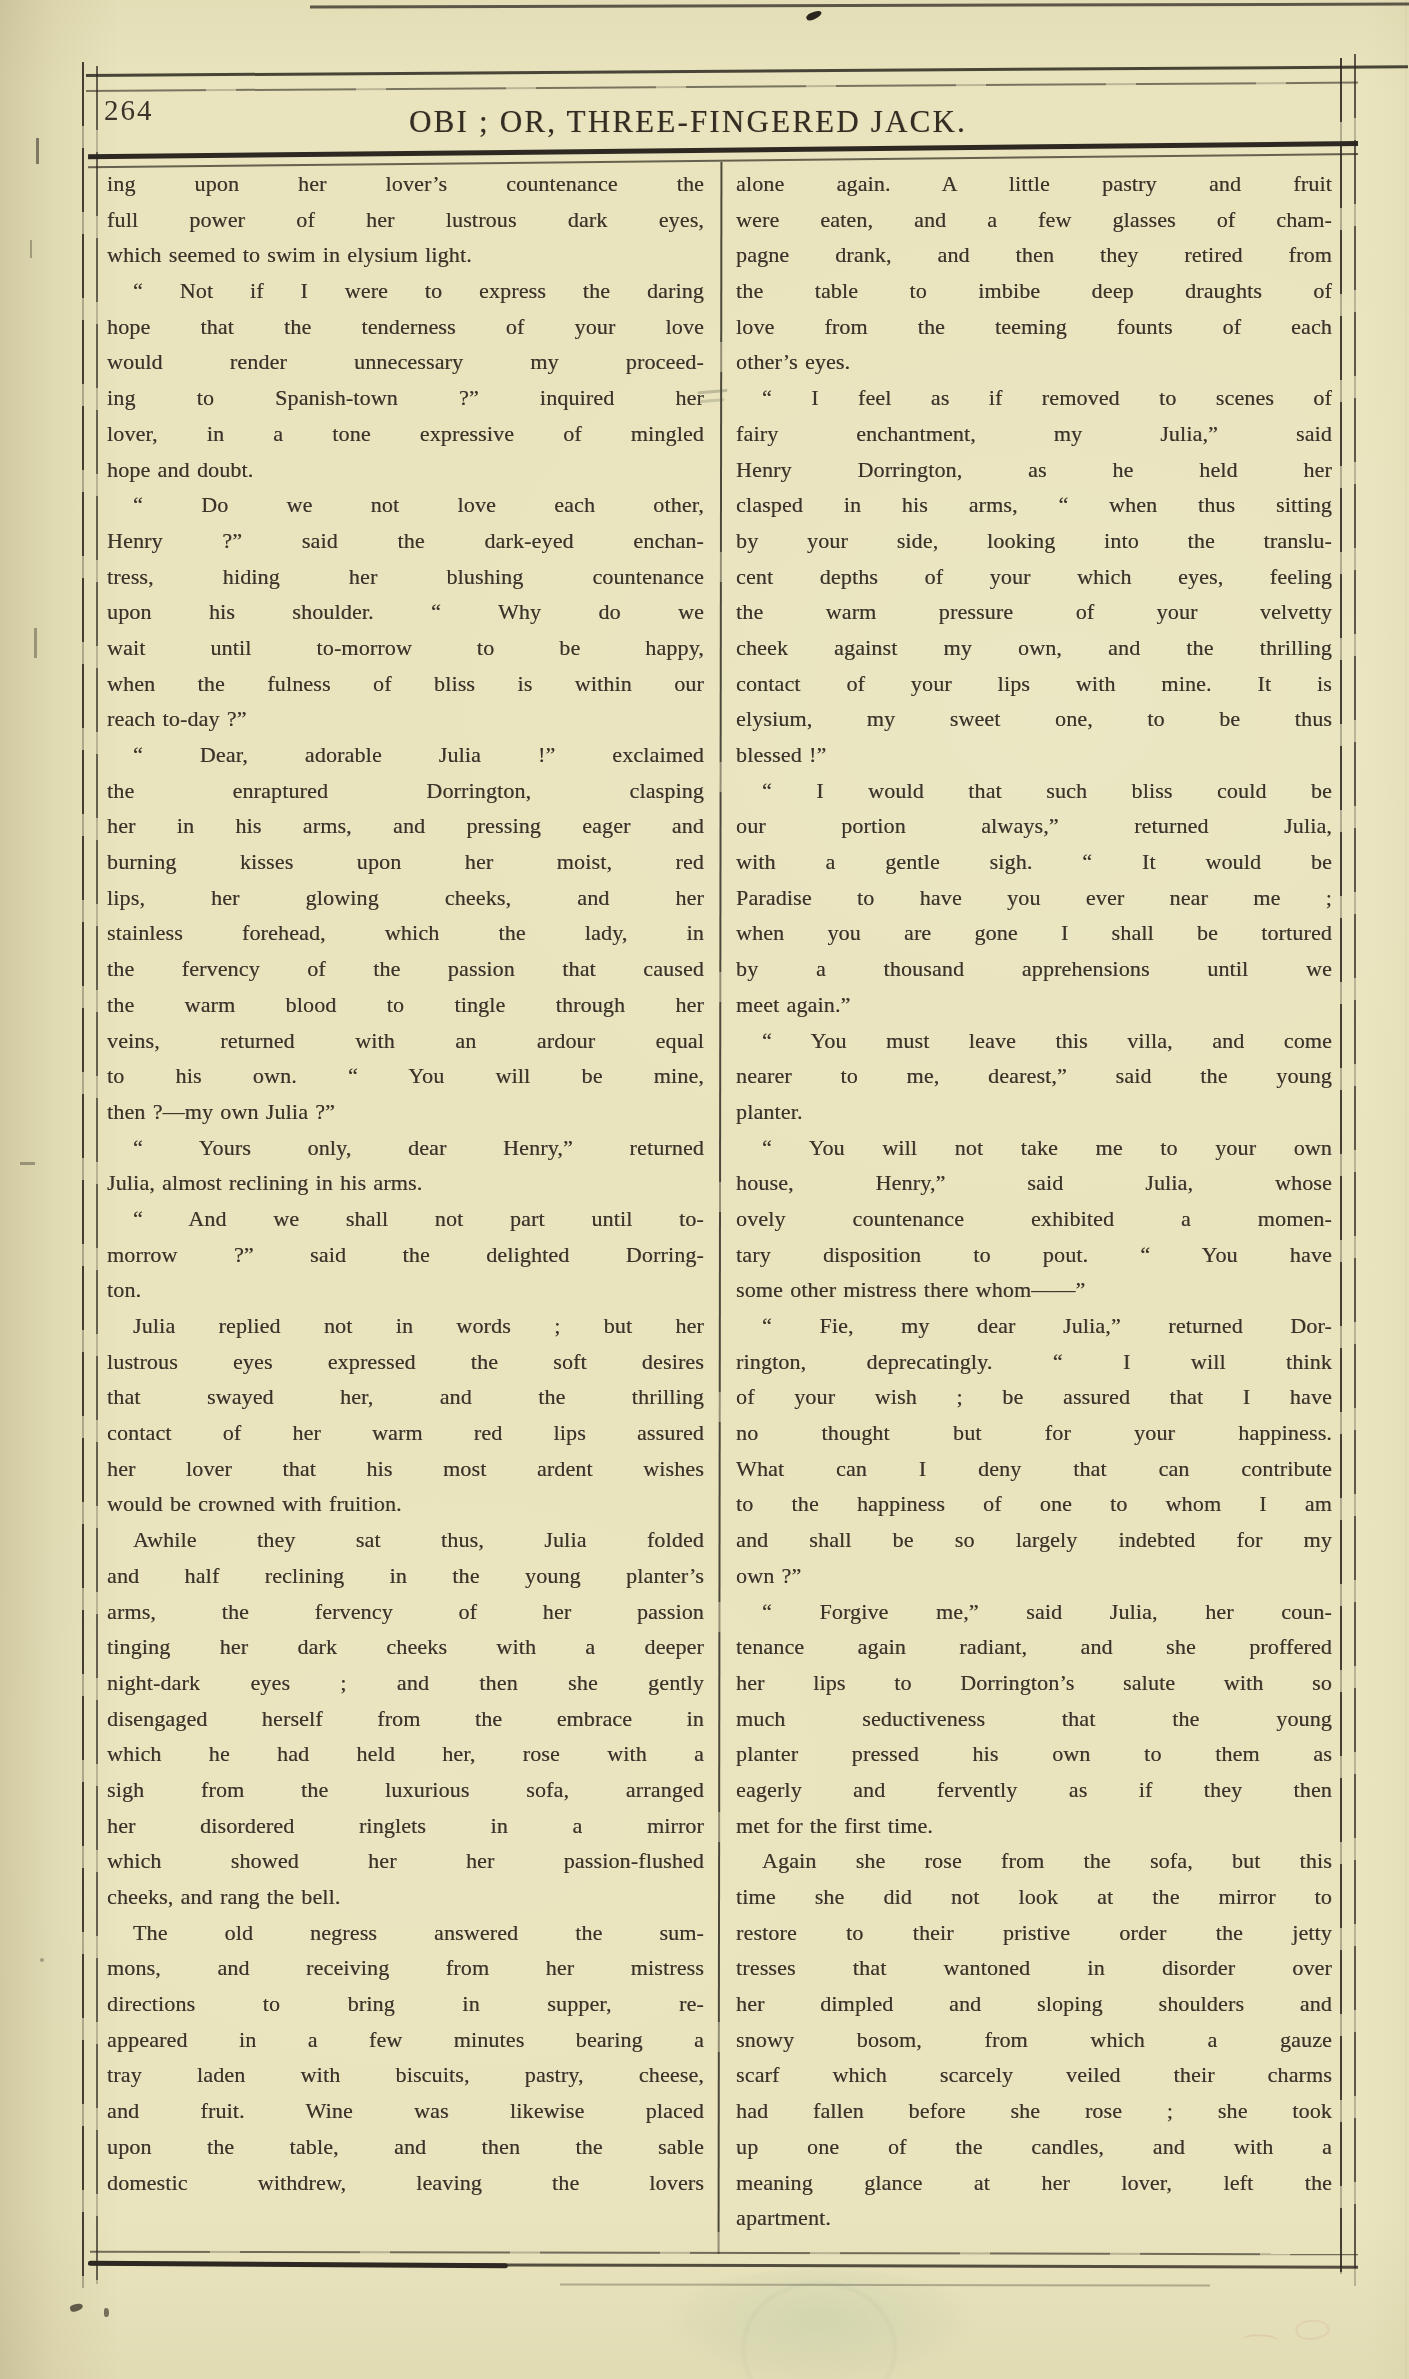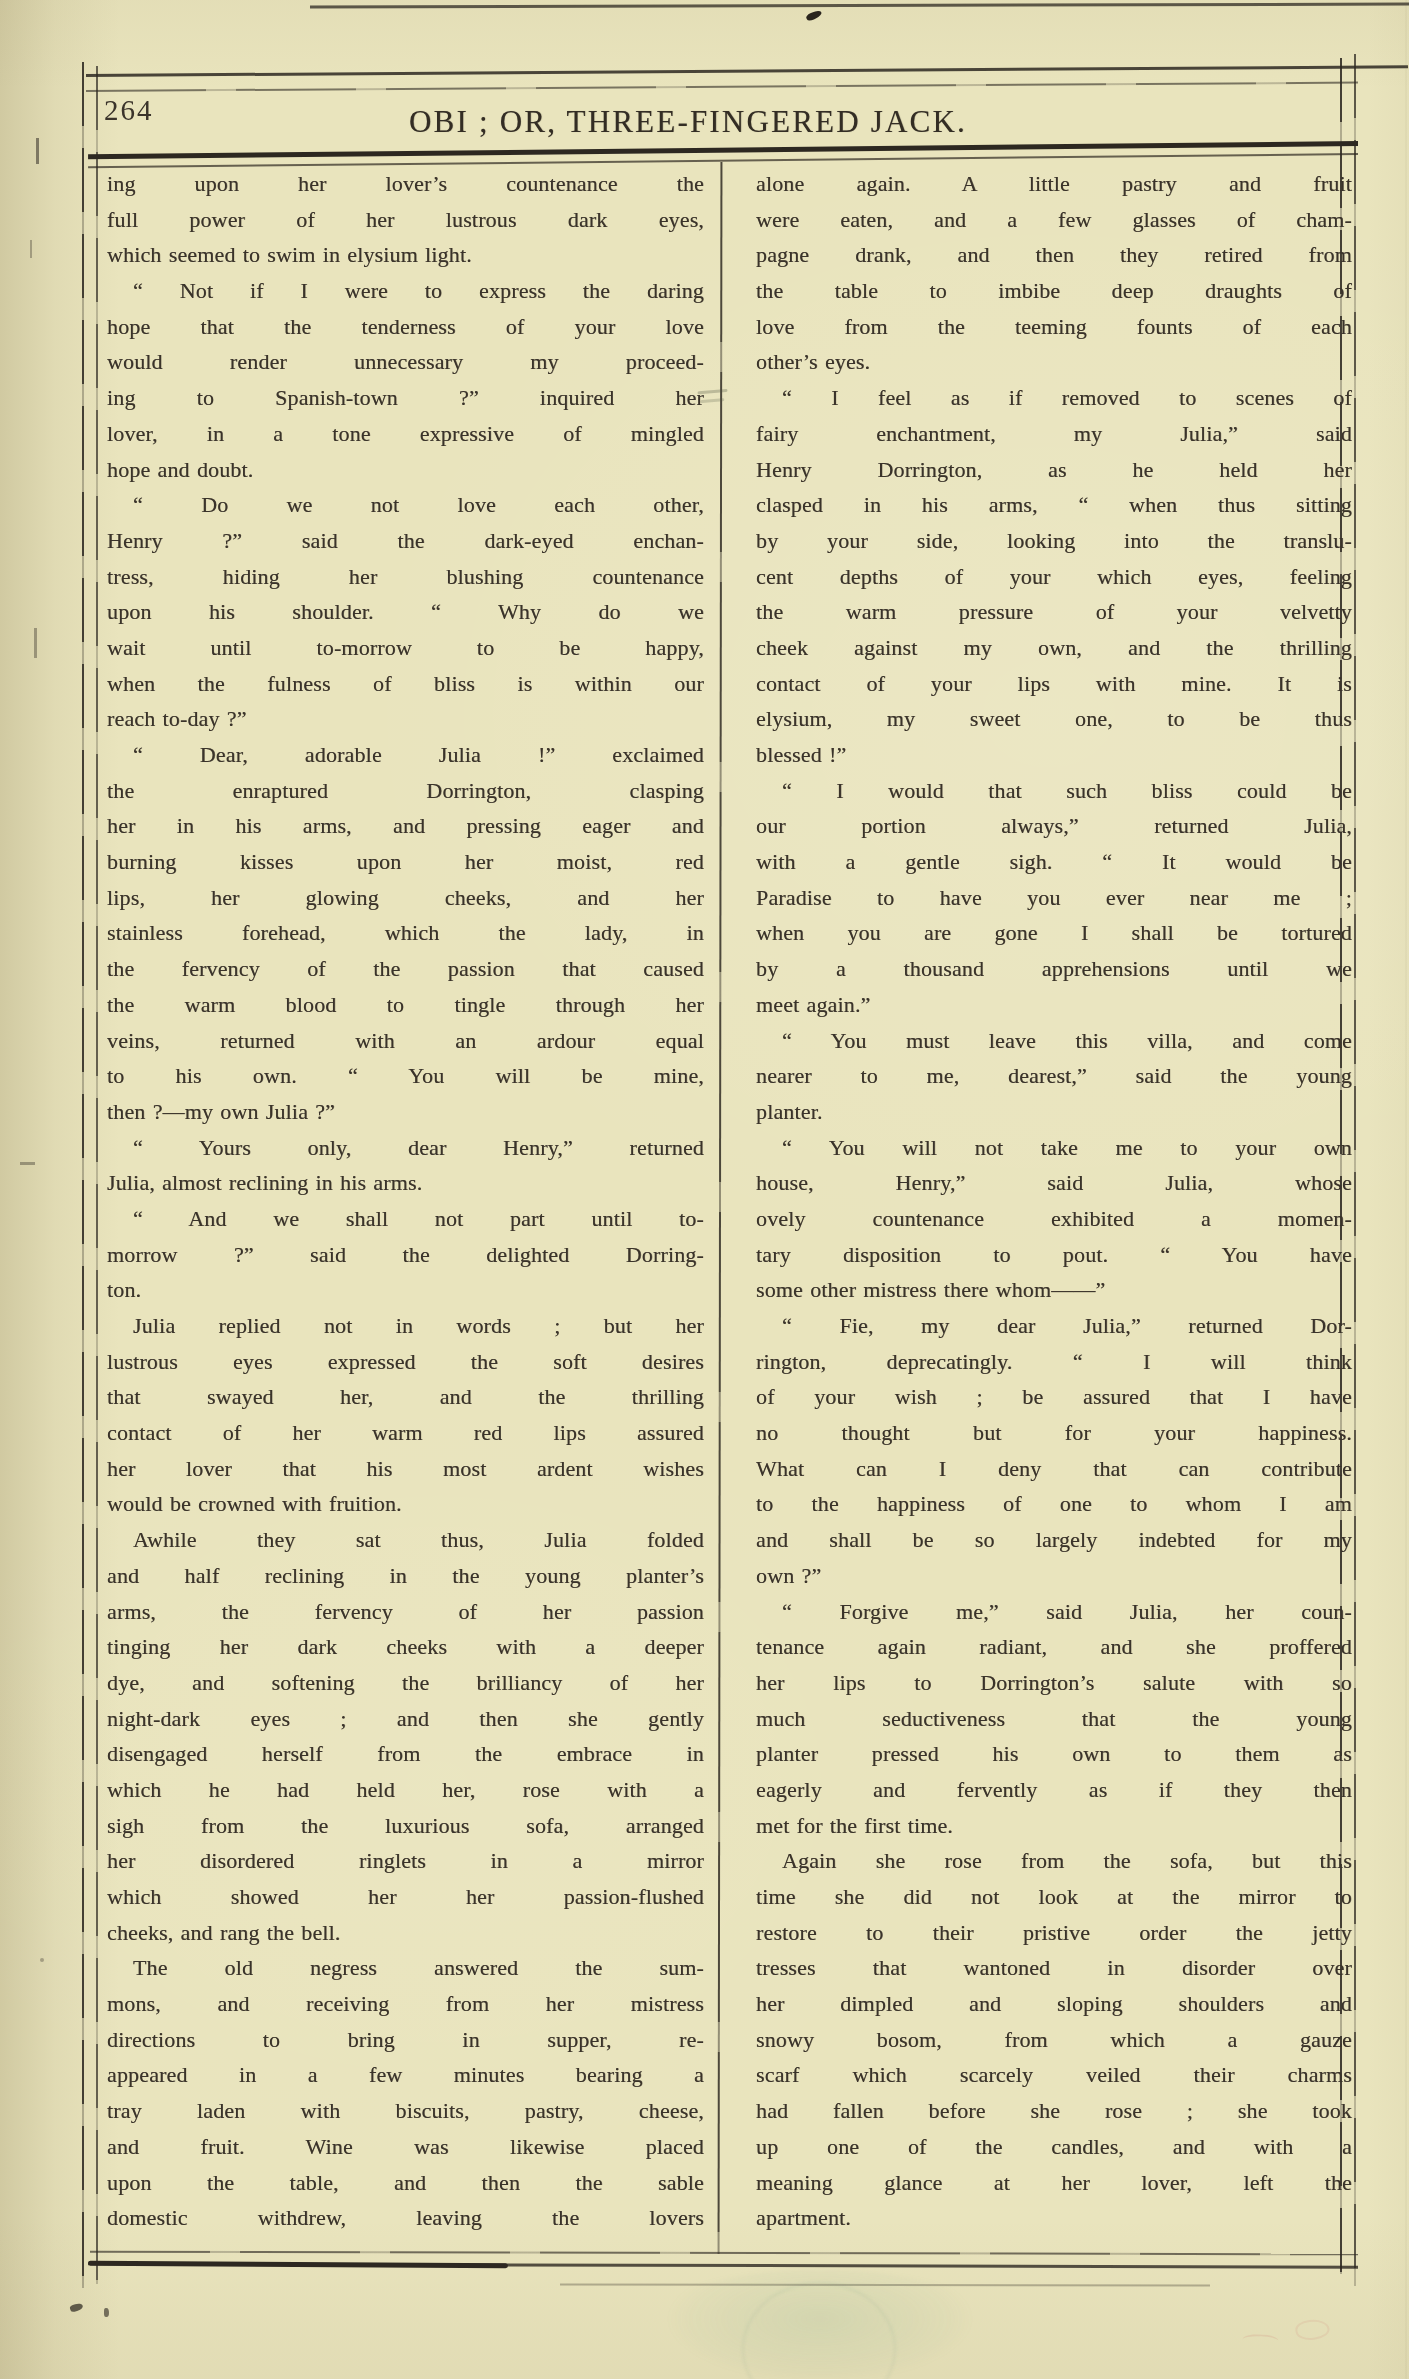--- a/index.html
+++ b/index.html
@@ -41,21 +41,21 @@
   .column .line {
     line-height:35.7px; height:35.7px;
     text-align:justify; text-align-last:justify;
     letter-spacing:0.15px; word-spacing:1.5px;
     color:#3a332a; text-shadow:0.35px 0.35px 0.55px rgba(58,51,42,0.55);
     white-space:normal; overflow:visible;
   }
   .column .line.last { text-align-last:left; }
   .column .line.indent { text-indent:26px; }
   .col-left  { left:107px; width:597px; }
-  .col-right { left:736px; width:596px;margin-left:20px; }
+  .col-right { left:736px; width:596px; }
   .col-divider {
     position:absolute; left:719px; top:162px; width:2px; height:2092px;
     background:repeating-linear-gradient(to bottom,
       rgba(42,37,30,0.82) 0 180px, rgba(42,37,30,0.45) 180px 210px);
     transform:rotate(0.08deg);
   }
   
   .speck { position:absolute; background:#2a251e; border-radius:40% 60% 55% 45%; }
   .stamp {
     position:absolute; left:640px; top:2270px; width:360px; height:109px; border-radius:50%;
@@ -158,21 +158,20 @@
         <div class="line">that swayed her, and the thrilling</div>
         <div class="line">contact of her warm red lips assured</div>
         <div class="line">her lover that his most ardent wishes</div>
         <div class="line last">would be crowned with fruition.</div>
       </div>
       <div>
         <div class="line indent">Awhile they sat thus, Julia folded</div>
         <div class="line">and half reclining in the young planter’s</div>
         <div class="line">arms, the fervency of her passion</div>
         <div class="line">tinging her dark cheeks with a deeper</div>
-        <div class="line">dye, and softening the brilliancy of her</div>
         <div class="line">night-dark eyes ; and then she gently</div>
         <div class="line">disengaged herself from the embrace in</div>
         <div class="line">which he had held her, rose with a</div>
         <div class="line">sigh from the luxurious sofa, arranged</div>
         <div class="line">her disordered ringlets in a mirror</div>
         <div class="line">which showed her her passion-flushed</div>
         <div class="line last">cheeks, and rang the bell.</div>
       </div>
       <div>
         <div class="line indent">The old negress answered the sum-</div>

